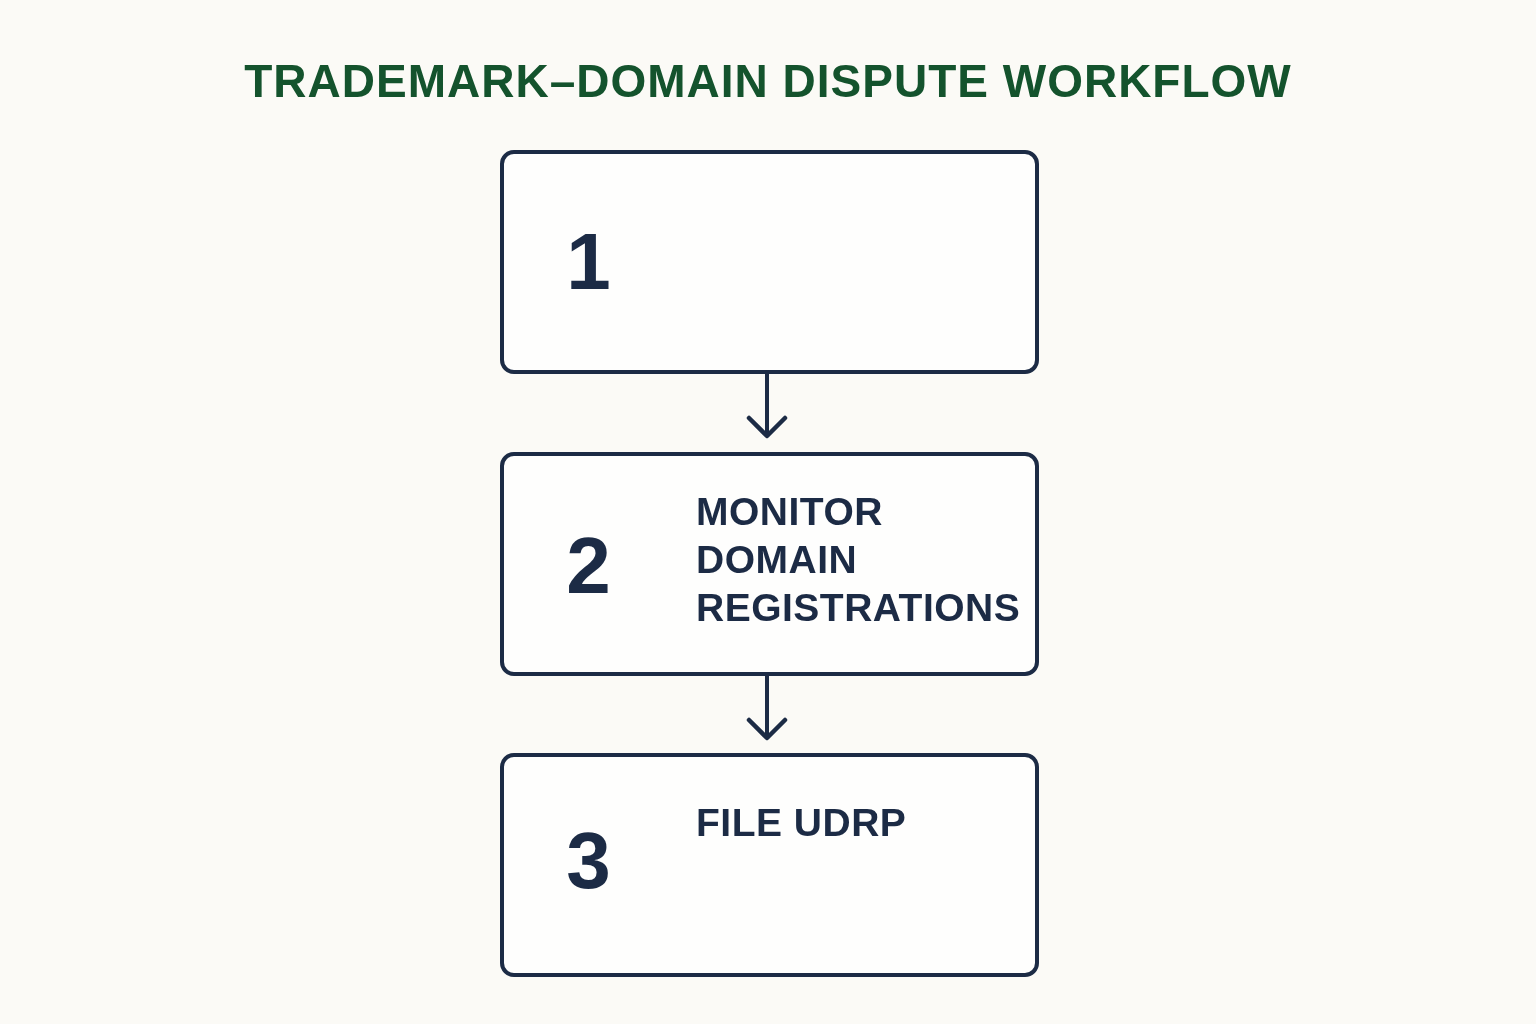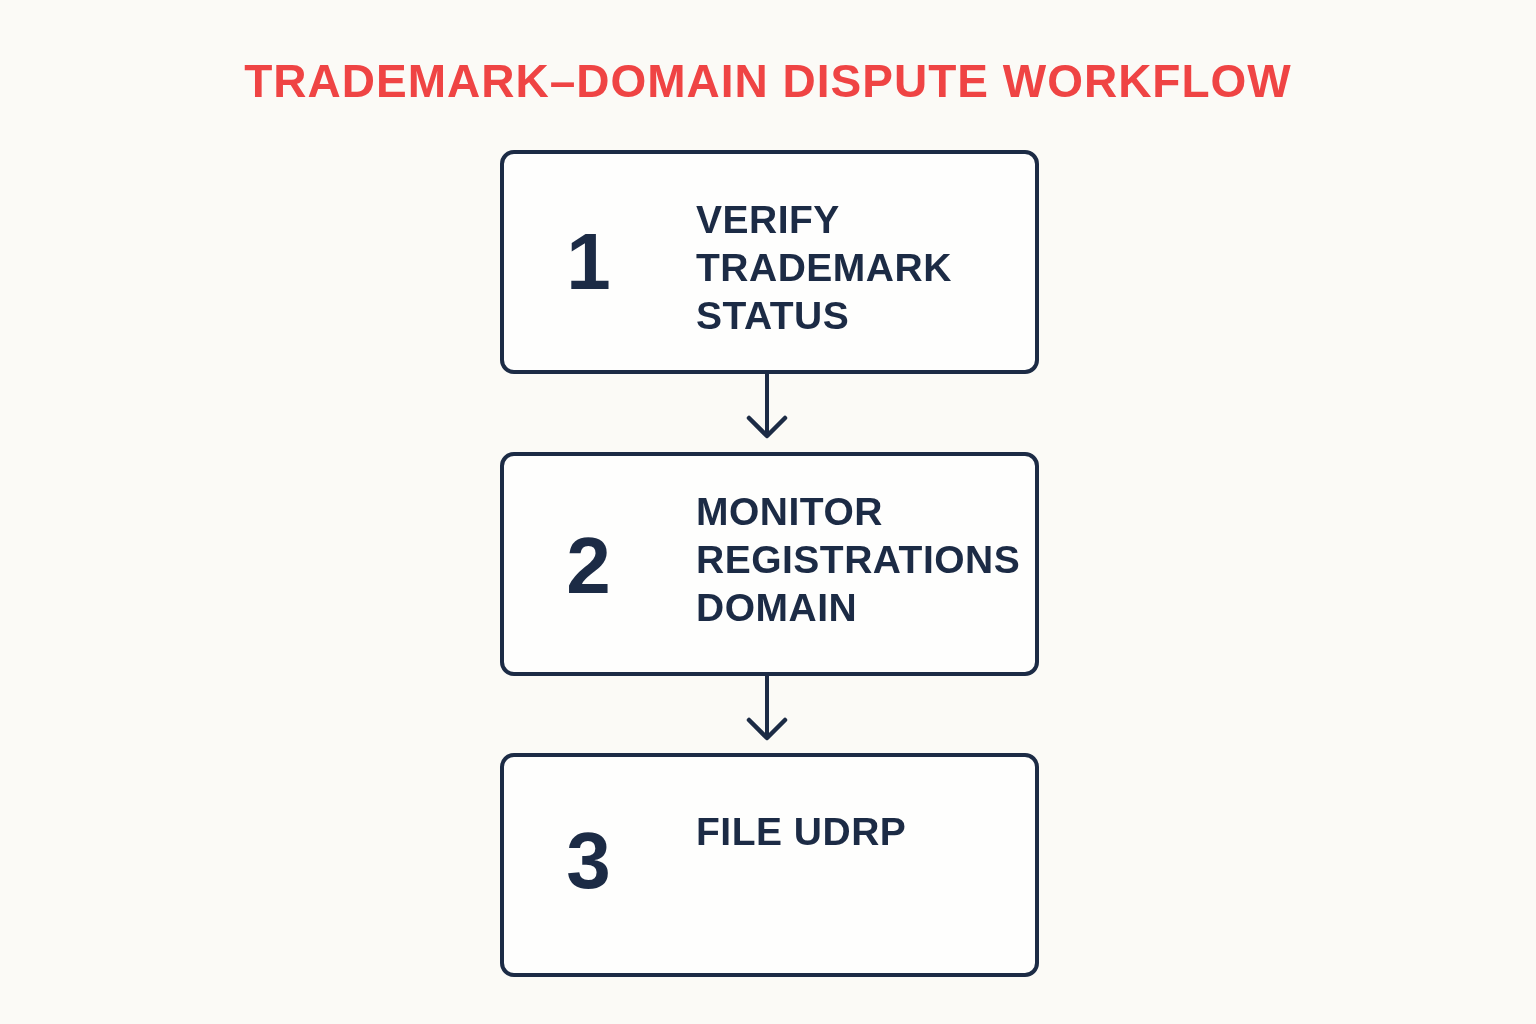--- a/index.html
+++ b/index.html
@@ -1,59 +1,54 @@
 <!DOCTYPE html>
 <html><head>
 <meta charset="utf-8">
 <style>
   html, body { margin:0; padding:0; }
   body { width:1536px; height:1024px; background:#fbfaf6; position:relative; overflow:hidden;
          font-family:"Liberation Sans", "DejaVu Sans", sans-serif; color:#1c2b45; }
   .title { position:absolute; left:0; width:1536px; top:54px; text-align:center;
-           font-weight:700; font-size:46px; letter-spacing:1px; color:#ef4444; }
+           font-weight:700; font-size:46px; letter-spacing:1px; color:#14532d; }
   .box { position:absolute; left:500px; width:531px; height:216px; border:4px solid #1c2b45;
          border-radius:14px; background:#fefefd; box-sizing:content-box; }
   .num { position:absolute; left:52px; width:65px; text-align:center; font-weight:700;
          font-size:80px; line-height:1; color:#1c2b45; }
   .label { position:absolute; left:192px; font-weight:700; font-size:39px; line-height:48px;
            color:#1c2b45; letter-spacing:0.5px; }
   .label div { white-space:nowrap; }
   .arrow { position:absolute; left:745px; width:44px; }
 </style>
 </head>
 <body>
 
 <div class="title">TRADEMARK–DOMAIN DISPUTE WORKFLOW</div>
 
 <div class="box" style="top:150px;">
   <div class="num" style="top:68px;">1</div>
-  <div class="label" style="top:42px;">
-    <div>VERIFY</div>
-    <div>TRADEMARK</div>
-    <div>STATUS</div>
-  </div>
 </div>
 
 <svg class="arrow" style="top:374px;" width="44" height="70" viewBox="0 0 44 70">
   <line x1="22" y1="0" x2="22" y2="62" stroke="#1c2b45" stroke-width="4"></line>
   <polyline points="4,44 22,62 40,44" fill="none" stroke="#1c2b45" stroke-width="4.5" stroke-linecap="round" stroke-linejoin="round"></polyline>
 </svg>
 
 <div class="box" style="top:452px;">
   <div class="num" style="top:70px;">2</div>
   <div class="label" style="top:32px;">
     <div>MONITOR</div>
+    <div>DOMAIN</div>
     <div>REGISTRATIONS</div>
-    <div>DOMAIN</div>
   </div>
 </div>
 
 <svg class="arrow" style="top:676px;" width="44" height="70" viewBox="0 0 44 70">
   <line x1="22" y1="0" x2="22" y2="62" stroke="#1c2b45" stroke-width="4"></line>
   <polyline points="4,44 22,62 40,44" fill="none" stroke="#1c2b45" stroke-width="4.5" stroke-linecap="round" stroke-linejoin="round"></polyline>
 </svg>
 
 <div class="box" style="top:753px;">
   <div class="num" style="top:64px;">3</div>
-  <div class="label" style="top:42px;margin-top:9px;">
+  <div class="label" style="top:42px;">
     <div>FILE UDRP</div>
   </div>
 </div>
 
 </body></html>

